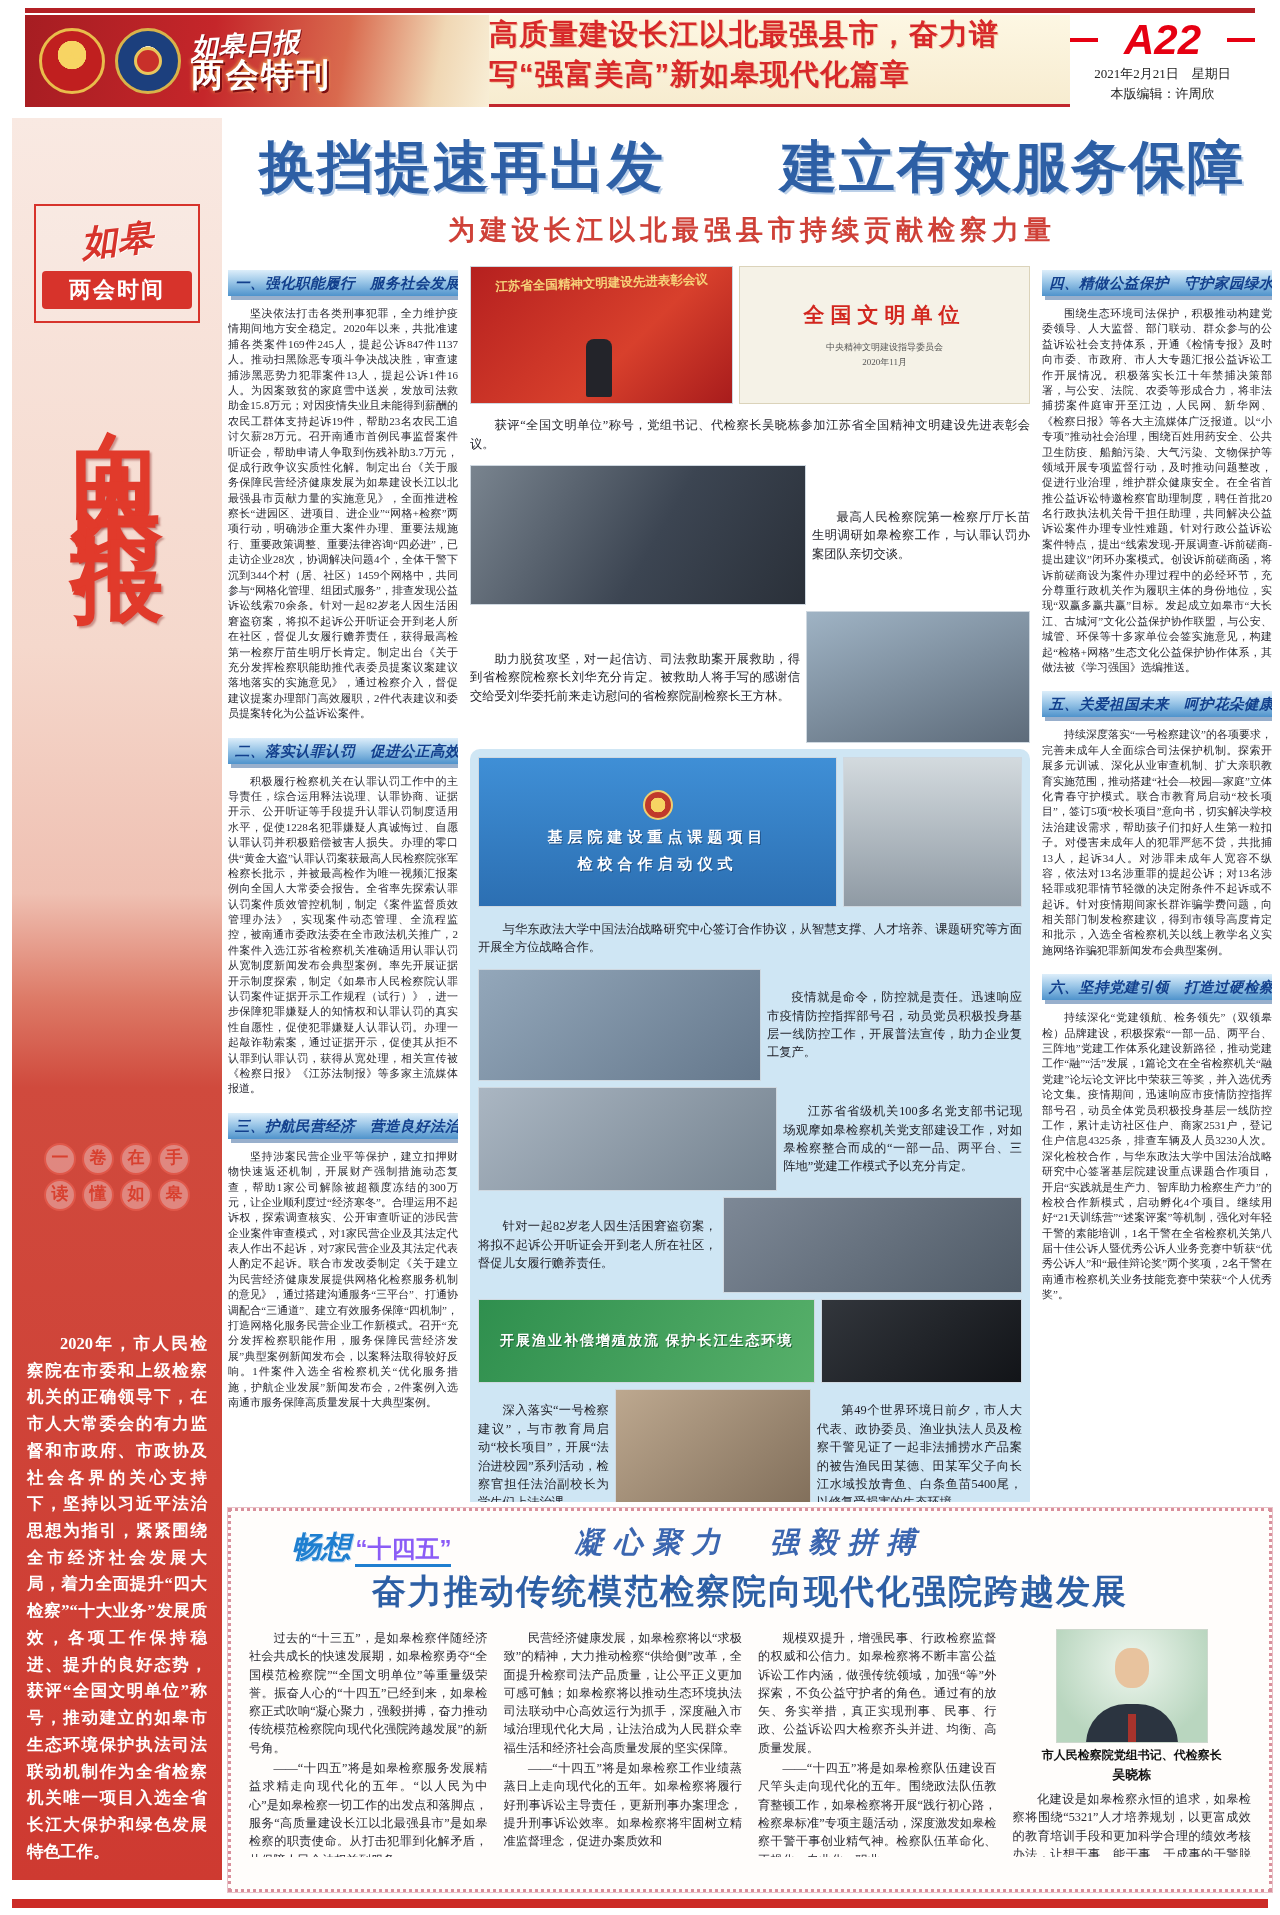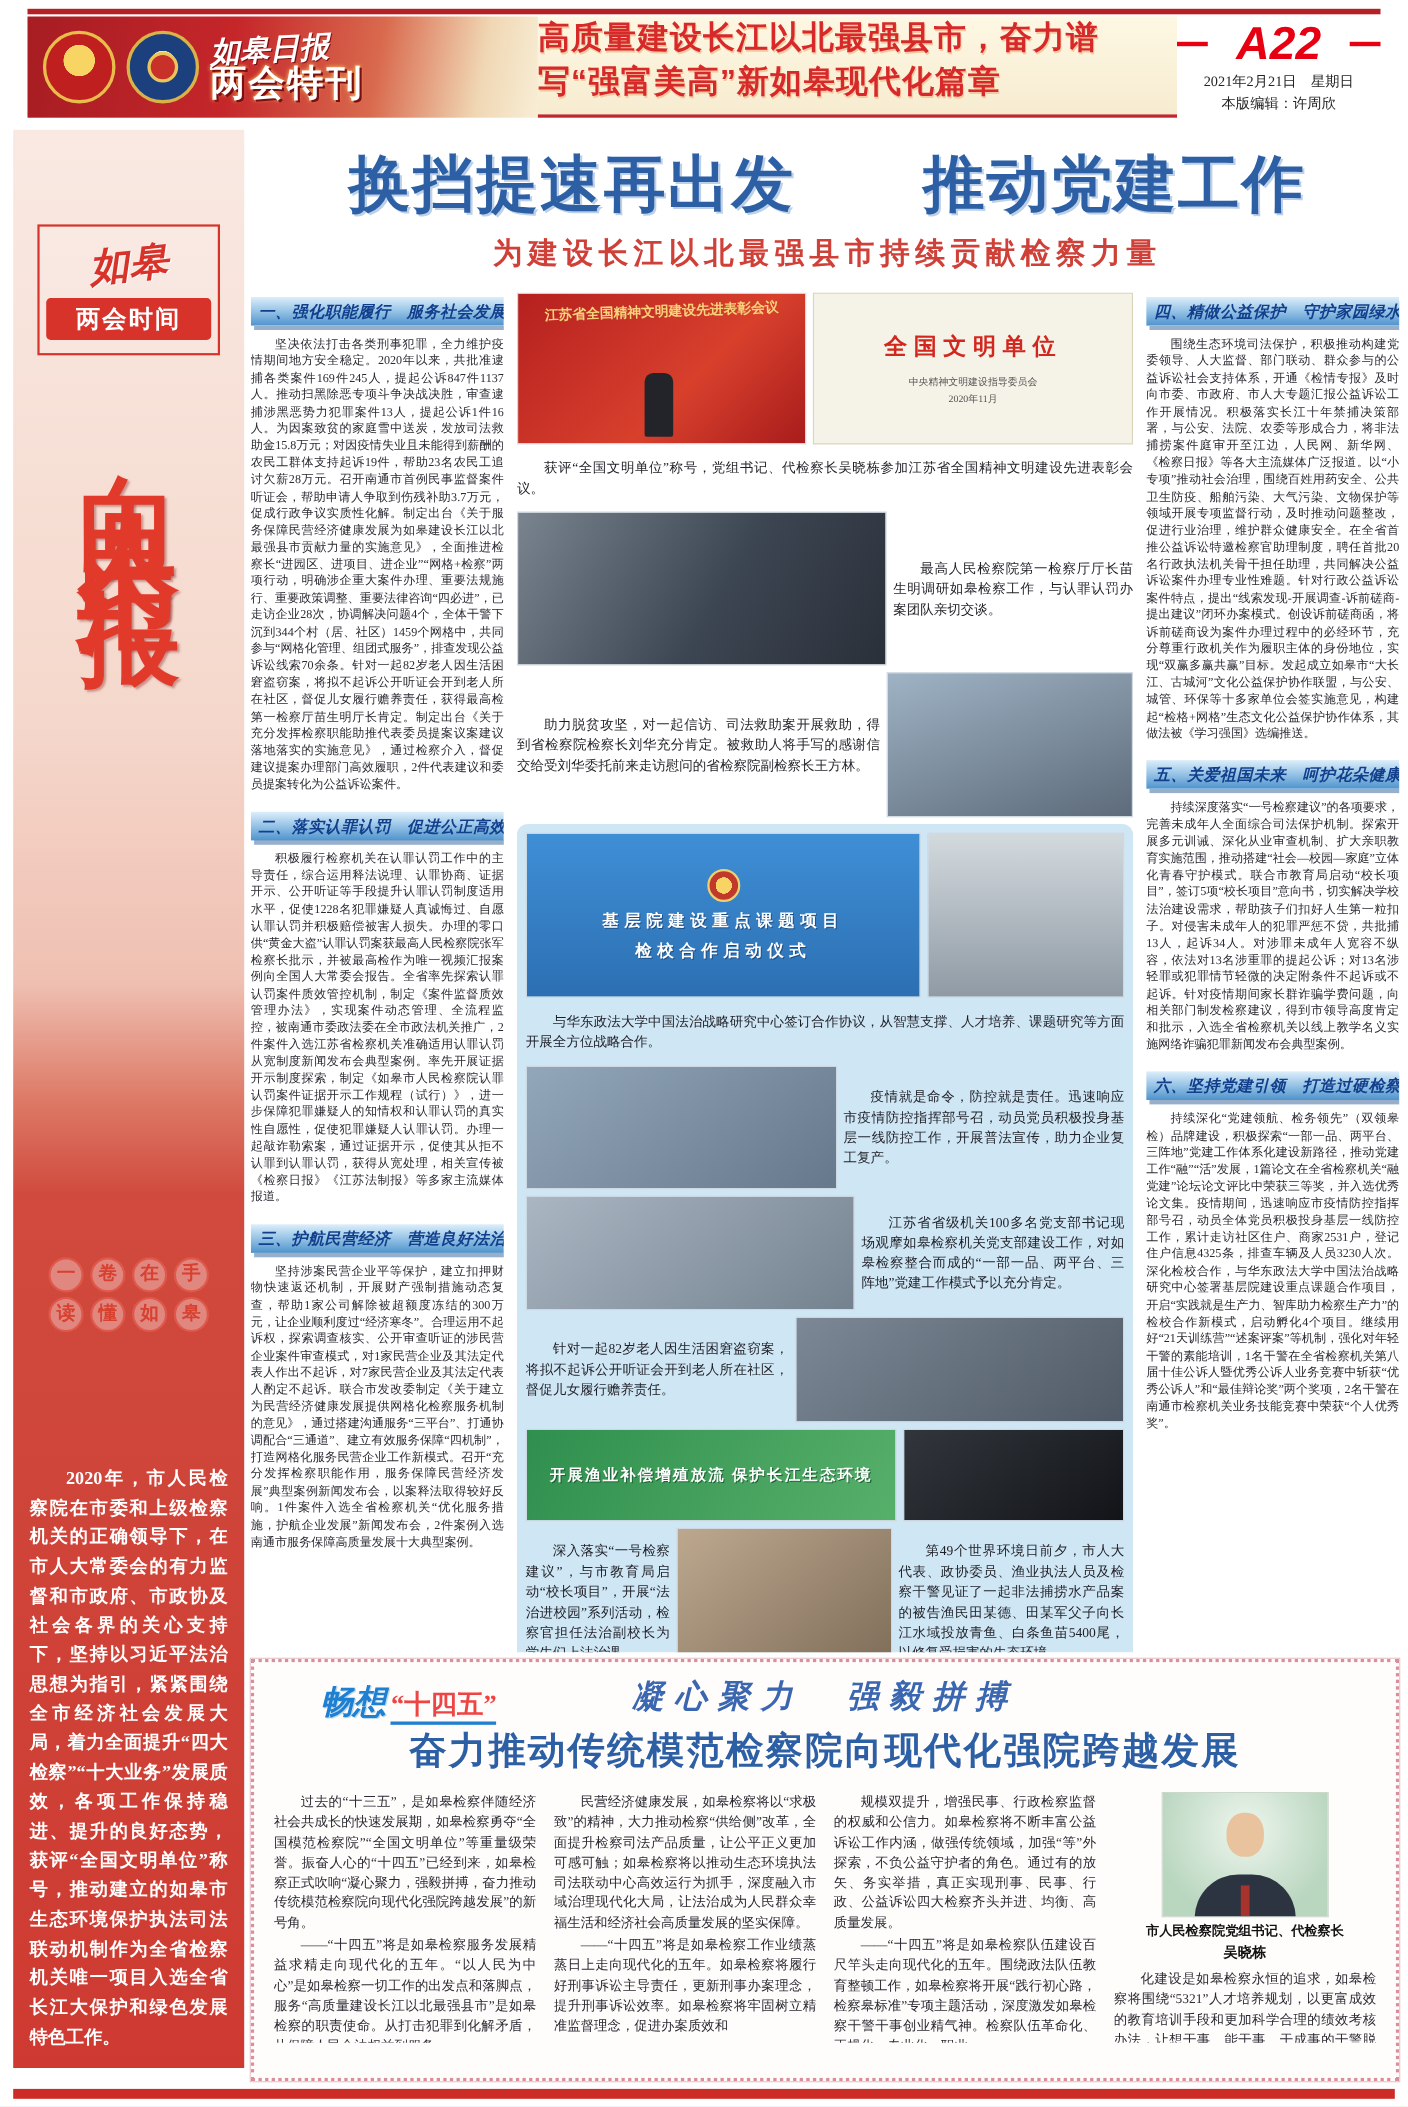--- a/index.html
+++ b/index.html
@@ -77,21 +77,21 @@
   .ph-hearing{flex:0 0 55%;height:96px;background:linear-gradient(140deg,#7d8896,#4f5a66);}
   .ph-release{flex:0 0 62%;height:84px;background:linear-gradient(120deg,#2f8f4e,#57b06a);display:flex;align-items:center;justify-content:center;}
   .release-txt{color:#fff;font-weight:900;font-size:14px;letter-spacing:2px;text-shadow:1px 1px 0 #1d6334;text-align:center;}
   .ph-boat{flex:1;height:84px;background:linear-gradient(140deg,#32363c,#121418);}
   .ph-school{flex:0 0 36%;height:132px;background:linear-gradient(140deg,#bda88f,#7e6c58);}
   
   .wishbox{position:absolute;left:228px;top:1508px;width:1044px;height:384px;box-sizing:border-box;
     border:3px dotted #d98f9b;outline:1px solid #e8c2c8;background:#fffdfb;padding:8px 18px 10px;}
   .wish-logo{position:absolute;left:60px;top:16px;font-family:"Liberation Sans",sans-serif;font-weight:900;}
   .wish-a{color:#1f7fd0;font-style:italic;font-size:30px;text-shadow:1px 1px 0 #bcd9f2;}
-  .wish-b{color:#ef4444;font-size:24px;border-bottom:3px solid #1f7fd0;padding-bottom:2px;font-family:Liberation Serif, serif;}
+  .wish-b{color:#8b5cf6;font-size:24px;border-bottom:3px solid #1f7fd0;padding-bottom:2px;}
   .wish-h1{text-align:center;color:#3b66b0;font-style:italic;font-weight:900;font-size:29px;letter-spacing:10px;margin-top:4px;}
   .wish-h2{text-align:center;color:#2d5fa5;font-family:"Liberation Sans",sans-serif;font-weight:900;font-size:34px;letter-spacing:2px;margin-top:6px;}
   .wish-cols{display:flex;gap:16px;margin-top:14px;}
   .wish-col{flex:1;overflow:hidden;height:228px;}
   .wish-col p{font-size:12.2px;line-height:1.5;color:#2a2a33;text-align:justify;text-indent:2em;margin:0 0 2px;}
   .portrait{width:150px;height:112px;margin:0 auto 4px;position:relative;border:1px solid #cdd8cd;
     background:radial-gradient(circle at 50% 30%,#eef6ee,#b9d6bf 75%);overflow:hidden;}
   .portrait .head{position:absolute;left:50%;top:18px;transform:translateX(-50%);width:34px;height:40px;border-radius:45%;background:#e8c39e;}
   .portrait .suit{position:absolute;left:50%;bottom:-4px;transform:translateX(-50%);width:92px;height:42px;border-radius:40px 40px 0 0;background:#2b3440;}
   .portrait .tie{position:absolute;left:50%;bottom:0;transform:translateX(-50%);width:8px;height:28px;background:#a8332c;}
@@ -142,21 +142,21 @@
         <span>一</span><span>卷</span><span>在</span><span>手</span>
       </div>
       <div class="sb-seal-row">
         <span>读</span><span>懂</span><span>如</span><span>皋</span>
       </div>
     </div>
     <div class="sb-intro">2020年，市人民检察院在市委和上级检察机关的正确领导下，在市人大常委会的有力监督和市政府、市政协及社会各界的关心支持下，坚持以习近平法治思想为指引，紧紧围绕全市经济社会发展大局，着力全面提升“四大检察”“十大业务”发展质效，各项工作保持稳进、提升的良好态势，获评“全国文明单位”称号，推动建立的如皋市生态环境保护执法司法联动机制作为全省检察机关唯一项目入选全省长江大保护和绿色发展特色工作。</div>
 
   </div>
 
-  <div class="main-headline">换挡提速再出发　　推动党建工作</div>
+  <div class="main-headline">换挡提速再出发　　建立有效服务保障</div>
   <div class="main-subtitle">为建设长江以北最强县市持续贡献检察力量</div>
 
   <div class="cols">
 
     <div class="tcol">
       <div class="sec-bar">一、强化职能履行　服务社会发展大局</div>
       <p class="sec-body">坚决依法打击各类刑事犯罪，全力维护疫情期间地方安全稳定。2020年以来，共批准逮捕各类案件169件245人，提起公诉847件1137人。推动扫黑除恶专项斗争决战决胜，审查逮捕涉黑恶势力犯罪案件13人，提起公诉1件16人。为因案致贫的家庭雪中送炭，发放司法救助金15.8万元；对因疫情失业且未能得到薪酬的农民工群体支持起诉19件，帮助23名农民工追讨欠薪28万元。召开南通市首例民事监督案件听证会，帮助申请人争取到伤残补助3.7万元，促成行政争议实质性化解。制定出台《关于服务保障民营经济健康发展为如皋建设长江以北最强县市贡献力量的实施意见》，全面推进检察长“进园区、进项目、进企业”“网格+检察”两项行动，明确涉企重大案件办理、重要法规施行、重要政策调整、重要法律咨询“四必进”，已走访企业28次，协调解决问题4个，全体干警下沉到344个村（居、社区）1459个网格中，共同参与“网格化管理、组团式服务”，排查发现公益诉讼线索70余条。针对一起82岁老人因生活困窘盗窃案，将拟不起诉公开听证会开到老人所在社区，督促儿女履行赡养责任，获得最高检第一检察厅苗生明厅长肯定。制定出台《关于充分发挥检察职能助推代表委员提案议案建议落地落实的实施意见》，通过检察介入，督促建议提案办理部门高效履职，2件代表建议和委员提案转化为公益诉讼案件。</p>
       <div class="sec-bar">二、落实认罪认罚　促进公正高效司法</div>
       <p class="sec-body">积极履行检察机关在认罪认罚工作中的主导责任，综合运用释法说理、认罪协商、证据开示、公开听证等手段提升认罪认罚制度适用水平，促使1228名犯罪嫌疑人真诚悔过、自愿认罪认罚并积极赔偿被害人损失。办理的零口供“黄金大盗”认罪认罚案获最高人民检察院张军检察长批示，并被最高检作为唯一视频汇报案例向全国人大常委会报告。全省率先探索认罪认罚案件质效管控机制，制定《案件监督质效管理办法》，实现案件动态管理、全流程监控，被南通市委政法委在全市政法机关推广，2件案件入选江苏省检察机关准确适用认罪认罚从宽制度新闻发布会典型案例。率先开展证据开示制度探索，制定《如皋市人民检察院认罪认罚案件证据开示工作规程（试行）》，进一步保障犯罪嫌疑人的知情权和认罪认罚的真实性自愿性，促使犯罪嫌疑人认罪认罚。办理一起敲诈勒索案，通过证据开示，促使其从拒不认罪到认罪认罚，获得从宽处理，相关宣传被《检察日报》《江苏法制报》等多家主流媒体报道。</p>
       <div class="sec-bar">三、护航民营经济　营造良好法治环境</div>

